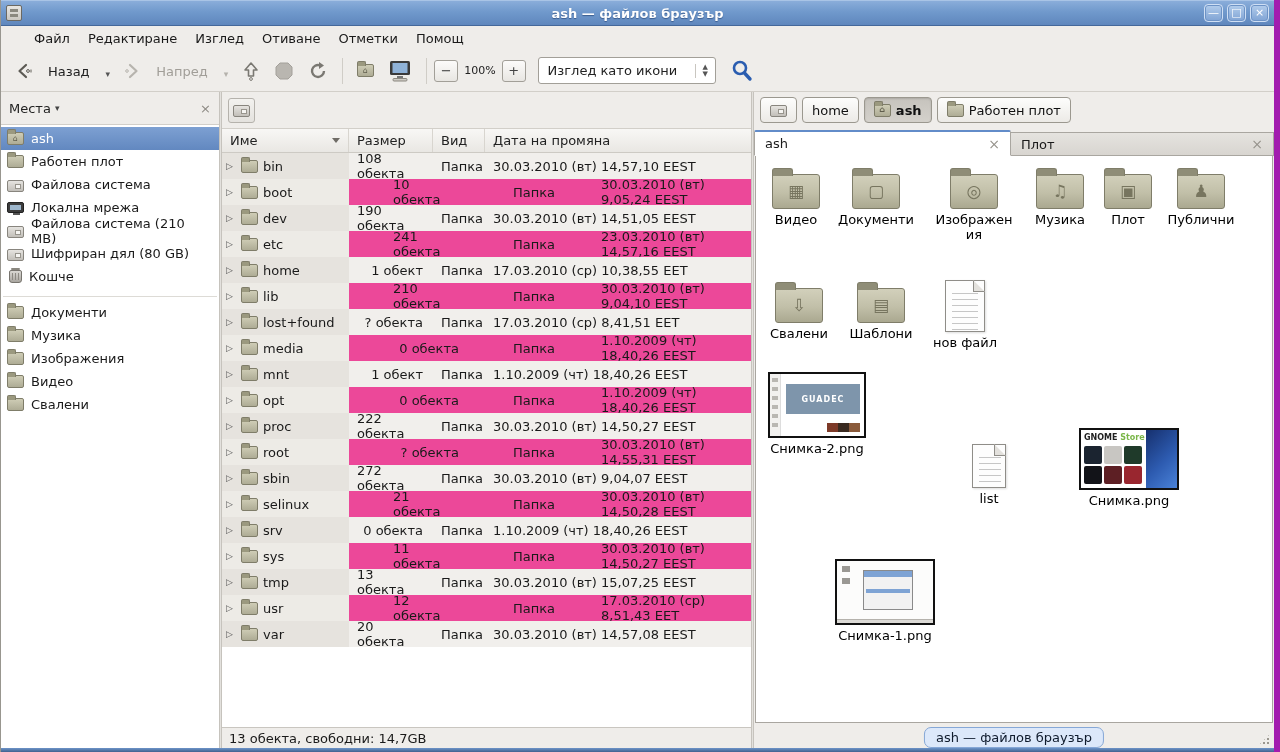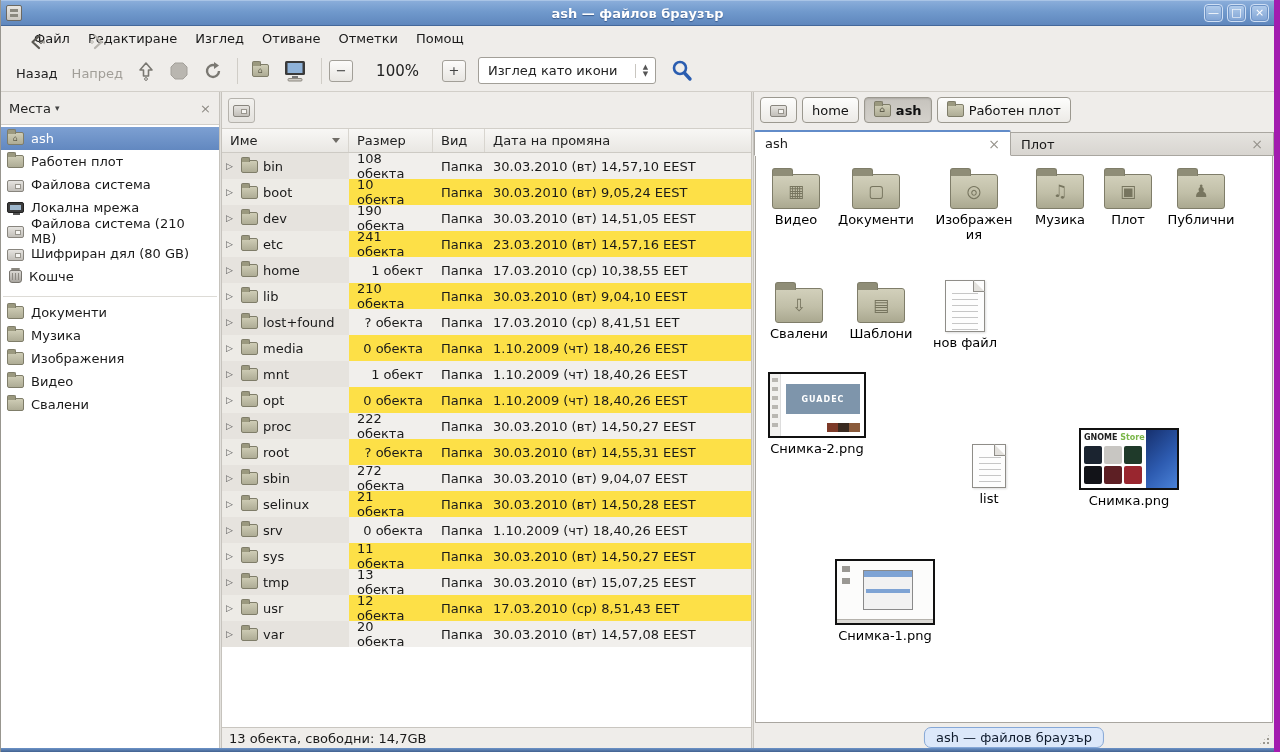--- a/index.html
+++ b/index.html
@@ -22,30 +22,30 @@
            background:linear-gradient(180deg,#b3cdec,#7fa3d4);color:#fff;font-size:11px;line-height:16px;
            text-align:center;box-shadow:inset 0 0 0 1px #6d93c6;}
 
   
   .menubar{height:24px;display:flex;align-items:center;padding:0 24px;background:#efedea;}
   .menu-item{padding:2px 9px;font-size:13px;color:#1a1a1a;}
 
   
   .toolbar{height:42px;display:flex;align-items:center;padding:0 8px;background:#efedea;
            border-bottom:1px solid #d2cfc9;}
-  .tbtn{display:flex;align-items:center;gap:16px;padding:3px 7px;border-radius:3px;font-size:13px;color:#222;flex-direction:column;}
+  .tbtn{display:flex;align-items:flex-end;gap:16px;padding:3px 7px;border-radius:3px;font-size:13px;color:#222;}
   .tbtn.disabled{color:#a19e98;}
   .caret{font-size:9px;color:#555;}
   .tbtn.disabled .caret{color:#b5b2ac;}
   .tico{display:inline-block;}
   .tool-sep{width:1px;height:26px;background:#d0cdc7;margin:0 7px;}
   .sq-btn{width:24px;height:22px;border:1px solid #a29f98;border-radius:3px;
           background:linear-gradient(180deg,#fcfbfa,#e8e6e2);font-size:13px;color:#444;
           text-align:center;line-height:19px;}
-  .zoom-level{font-size:15px;color:#222;margin:0 23px;}
+  .zoom-level{font-size:11px;color:#222;margin:0 6px;}
   .combo{margin-left:12px;height:27px;width:178px;border:1px solid #a29f98;border-radius:3px;background:#fff;
          display:flex;align-items:center;font-size:13px;color:#222;}
   .combo .val{flex:1;padding:0 9px;}
   .combo .spin{width:20px;border-left:1px solid #c9c6c0;display:flex;flex-direction:column;align-items:center;
                justify-content:center;font-size:7px;color:#555;line-height:7px;}
   .search-btn{margin-left:14px;display:flex;align-items:center;}
 
   
   .mi{display:inline-block;width:17px;height:13px;position:relative;flex:none;}
   .mi.f{background:linear-gradient(180deg,#cfcdb6,#aeac95);border:1px solid #7f7d69;border-radius:1px 2px 2px 2px;}
@@ -88,21 +88,21 @@
   .th{display:flex;align-items:center;padding:0 8px;border-right:1px solid #d8d5cf;}
   .th.col-name{width:127px;}
   .th.col-size{width:84px;}
   .th.col-type{width:52px;}
   .th.col-date{flex:1;border-right:none;}
   .sort-arrow{margin-left:auto;width:0;height:0;border-left:4px solid transparent;border-right:4px solid transparent;
               border-top:5px solid #6f6c66;}
   .tree-body{flex:1;overflow:hidden;}
   .trow{display:flex;height:26px;font-size:13px;color:#1a1a1a;align-items:stretch;}
   .trow.odd{background:#f1efec;}
-  .trow.even{background:#fde047;}
+  .trow.even{background:#ec4899;gap:36px;}
   .tc{display:flex;align-items:center;padding:0 8px;}
   .tc.name{width:127px;gap:5px;padding-left:4px;}
   .trow.odd .tc.name{background:#e6e3de;}
   .trow.even .tc.name{background:#edebe6;}
   .tc.size{width:84px;justify-content:flex-end;padding-right:10px;}
   .tc.type{width:52px;}
   .tc.date{flex:1;}
   .expander{width:10px;color:#555;font-size:9px;line-height:1;}
   .expander::before{content:"▷";}
   .mid-status{height:21px;border-top:1px solid #c9c6c0;background:#efedea;display:flex;align-items:center;

